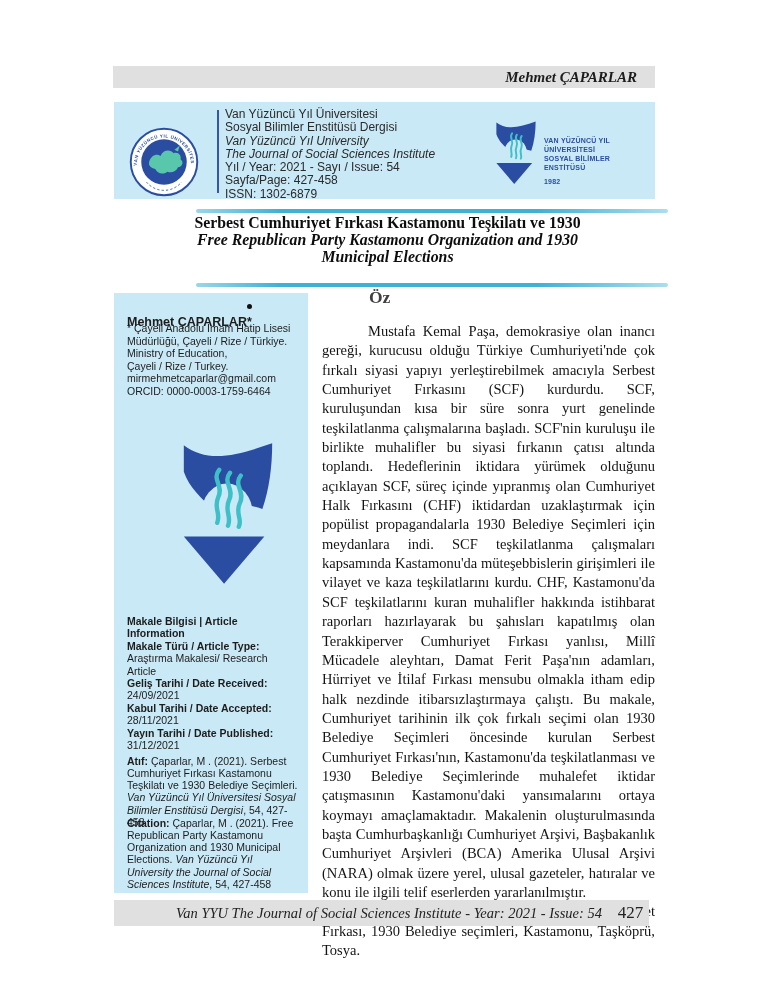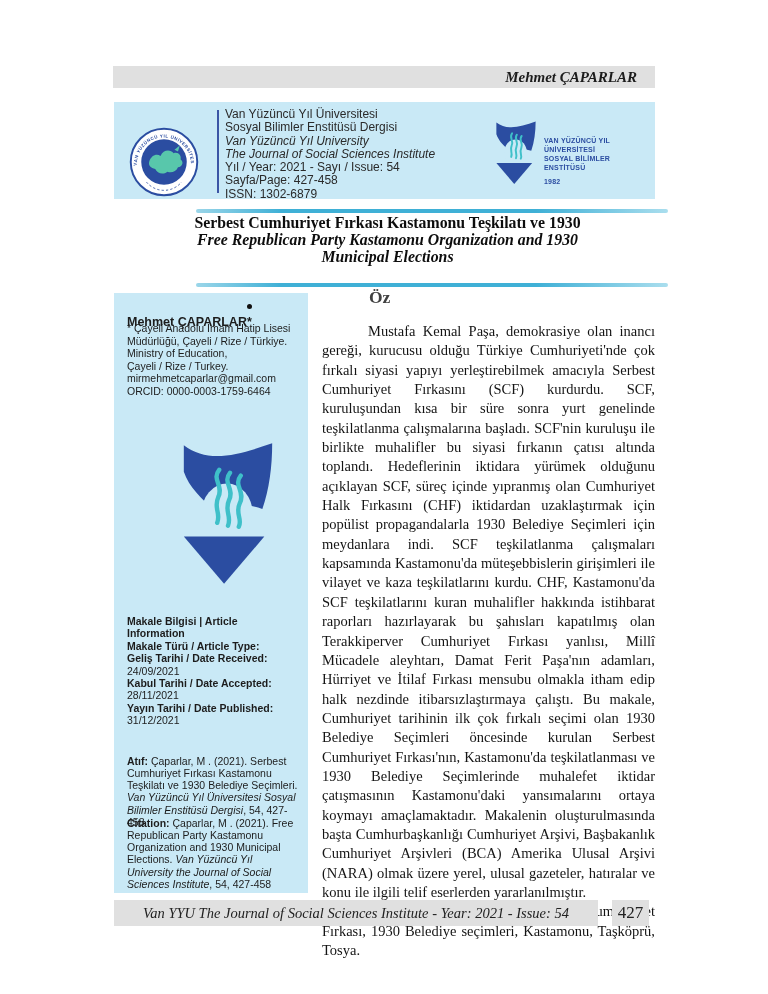--- a/index.html
+++ b/index.html
@@ -77,21 +77,21 @@
   .abs-keywords{
     margin:0;text-align:justify;text-indent:46px;
     font-family:"Liberation Serif",serif;font-size:14.5px;line-height:19.35px;color:#141414;
   }
   .abs-keywords b{letter-spacing:2.5px;}
   
   .footer-bar{
     position:absolute;left:114px;top:900px;width:484px;height:26px;
     background:var(--bar-gray,#e0e0e0);
     display:flex;align-items:center;justify-content:center;
-    font-family:"Liberation Serif",serif;font-style:italic;font-size:14.5px;color:#222;
+    font-family:"Liberation Serif",serif;font-style:italic;font-size:14.5px;color:#222;padding-left:33px;
   }
   .page-num-box{
     position:absolute;left:612px;top:900px;width:37px;height:26px;
     background:var(--bar-gray,#e0e0e0);
     display:flex;align-items:center;justify-content:center;
     font-family:"Liberation Serif",serif;font-size:17px;color:#222;
   }
   svg text{font-family:"Liberation Sans",sans-serif;}
 </style>
 </head>
@@ -176,20 +176,21 @@
       <ellipse cx="54" cy="74" rx="26" ry="30" fill="#c9e9f6"></ellipse>
       <path d="M46,30 c-8,10 5,16 -1,28 c-5,11 3,16 -1,26" stroke="#3fc0c9" stroke-width="4.5" fill="none" stroke-linecap="round"></path>
       <path d="M57,33 c-8,10 5,16 -1,28 c-5,11 3,16 -1,26" stroke="#3fc0c9" stroke-width="4.5" fill="none" stroke-linecap="round"></path>
       <path d="M68,36 c-8,10 5,16 -1,28 c-5,11 3,16 -1,24" stroke="#3fc0c9" stroke-width="4.5" fill="none" stroke-linecap="round"></path>
       <path d="M10,98 L92,98 L51,146 Z" fill="#2b4da1"></path>
     </svg>
 
     <div class="info">
       <div class="b">Makale Bilgisi | Article Information</div>
       <div class="b">Makale Türü / Article Type:</div>
+      <div>Araştırma Makalesi/ Research Article</div>
       <div class="b">Geliş Tarihi / Date Received:</div>
       <div>24/09/2021</div>
       <div class="b">Kabul Tarihi / Date Accepted:</div>
       <div>28/11/2021</div>
       <div class="b">Yayın Tarihi / Date Published:</div>
       <div>31/12/2021</div>
     </div>
 
     <p class="cite cite-tr"><b>Atıf:</b><span> Çaparlar, M . (2021). Serbest Cumhuriyet Fırkası Kastamonu Teşkilatı ve 1930 Belediye Seçimleri. </span><i>Van Yüzüncü Yıl Üniversitesi Sosyal Bilimler Enstitüsü Dergisi</i><span>, 54, 427-458</span></p>
 

